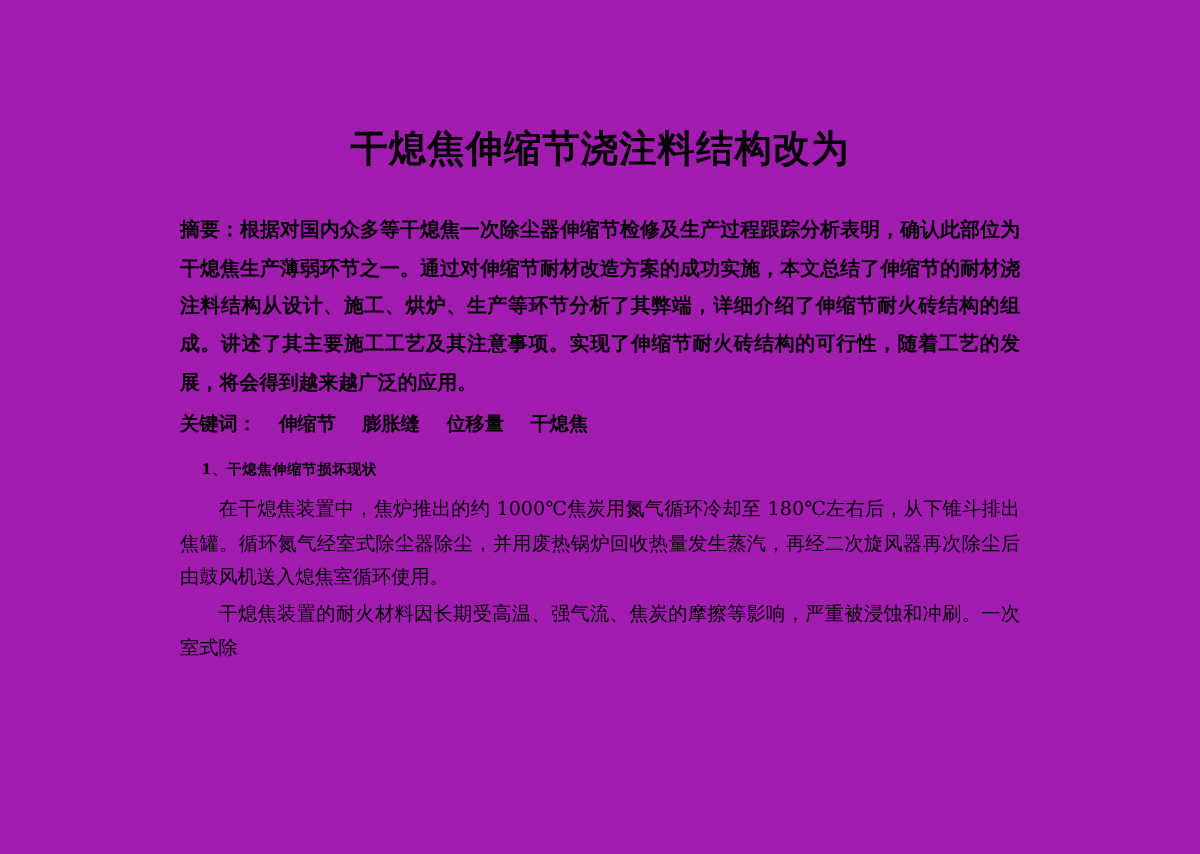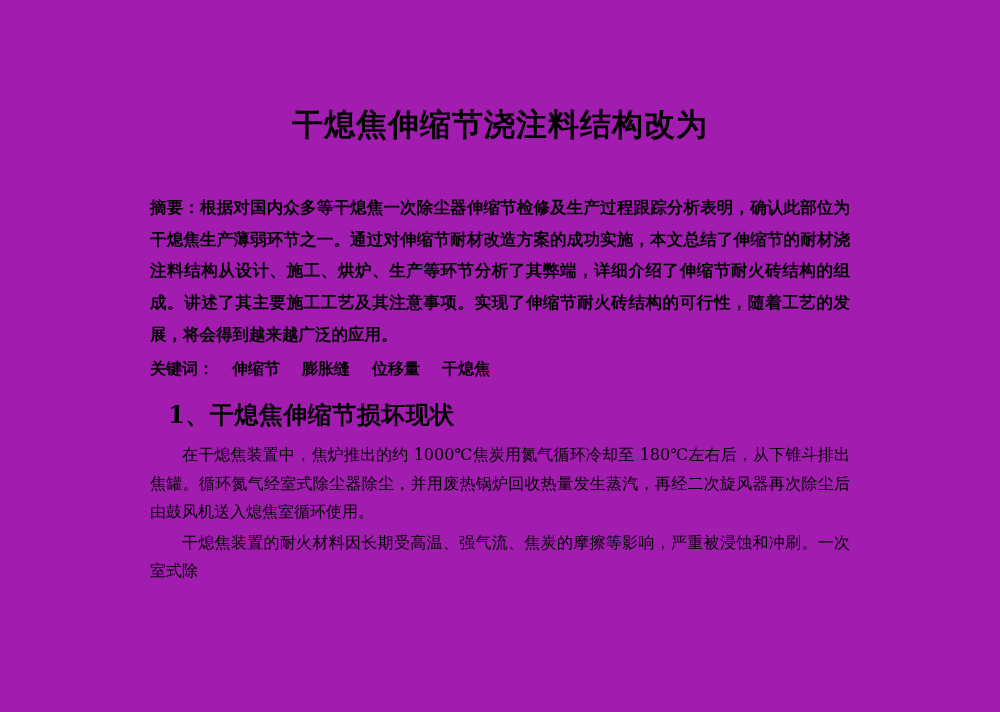--- a/index.html
+++ b/index.html
@@ -37,42 +37,42 @@
     text-align: center;
     margin-top: 58px;
     font-size: 19px;
     font-weight: bold;
     letter-spacing: 1px;
     font-family: "DejaVu Serif", "Liberation Serif", serif;
   }
   .author-gap-small { display: inline-block; width: 10px; }
   .author-gap-large { display: inline-block; width: 26px; }
   .abstract {
-    margin-top: 44px;
+    margin-top: 28px;
     font-size: 16.5px;
     line-height: 1.92;
     text-align: justify;
     font-weight: bold;
     font-family: "DejaVu Serif", "Liberation Serif", serif;
   }
   .abstract .lead {
     font-weight: bold;
   }
   .keywords {
     margin-top: 4px;
     font-size: 16px;
     font-weight: bold;
     line-height: 1.92;
     font-family: "DejaVu Serif", "Liberation Serif", serif;
   }
   .kw-label { margin-right: 18px; }
   .kw-item { margin-right: 22px; }
   .section-head {
     margin-top: 14px;
-    font-size: 24px;
+    font-size: 12px;
     font-weight: bold;
     letter-spacing: 0.5px;
     padding-left: 18px;
     font-family: "DejaVu Serif", "Liberation Serif", serif;
   }
   .body-par {
     margin-top: 10px;
     font-size: 16px;
     line-height: 1.78;
     text-align: justify;

